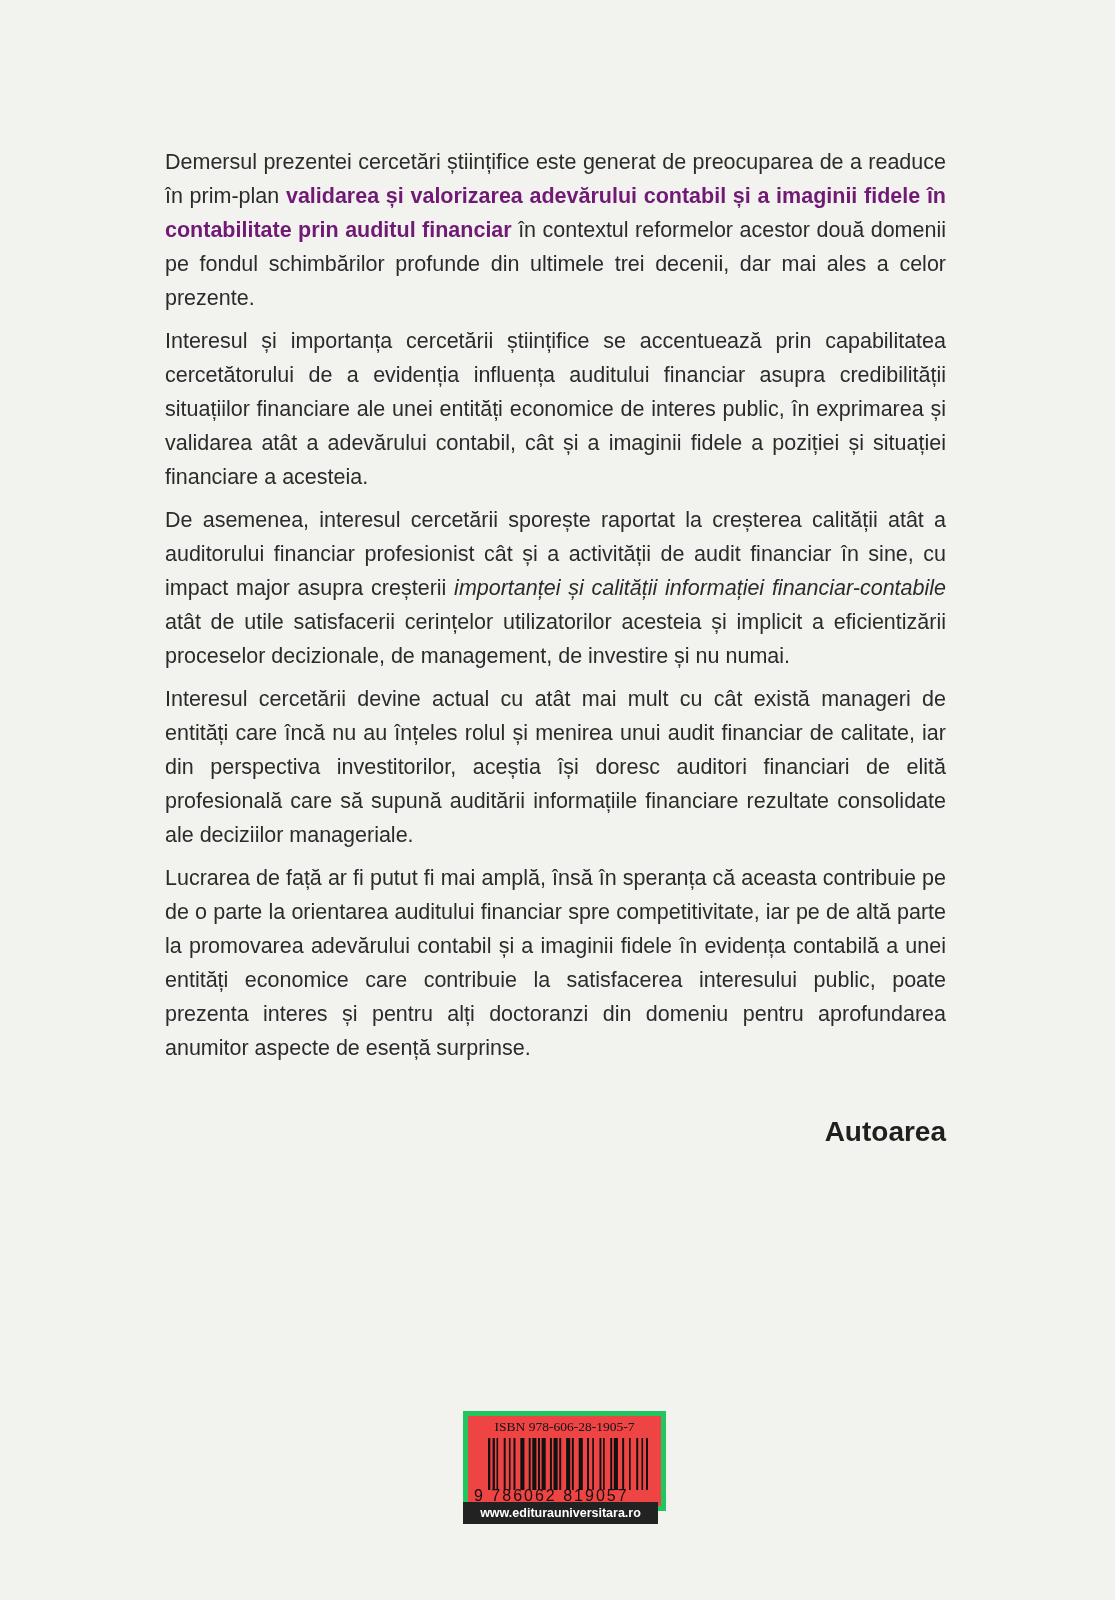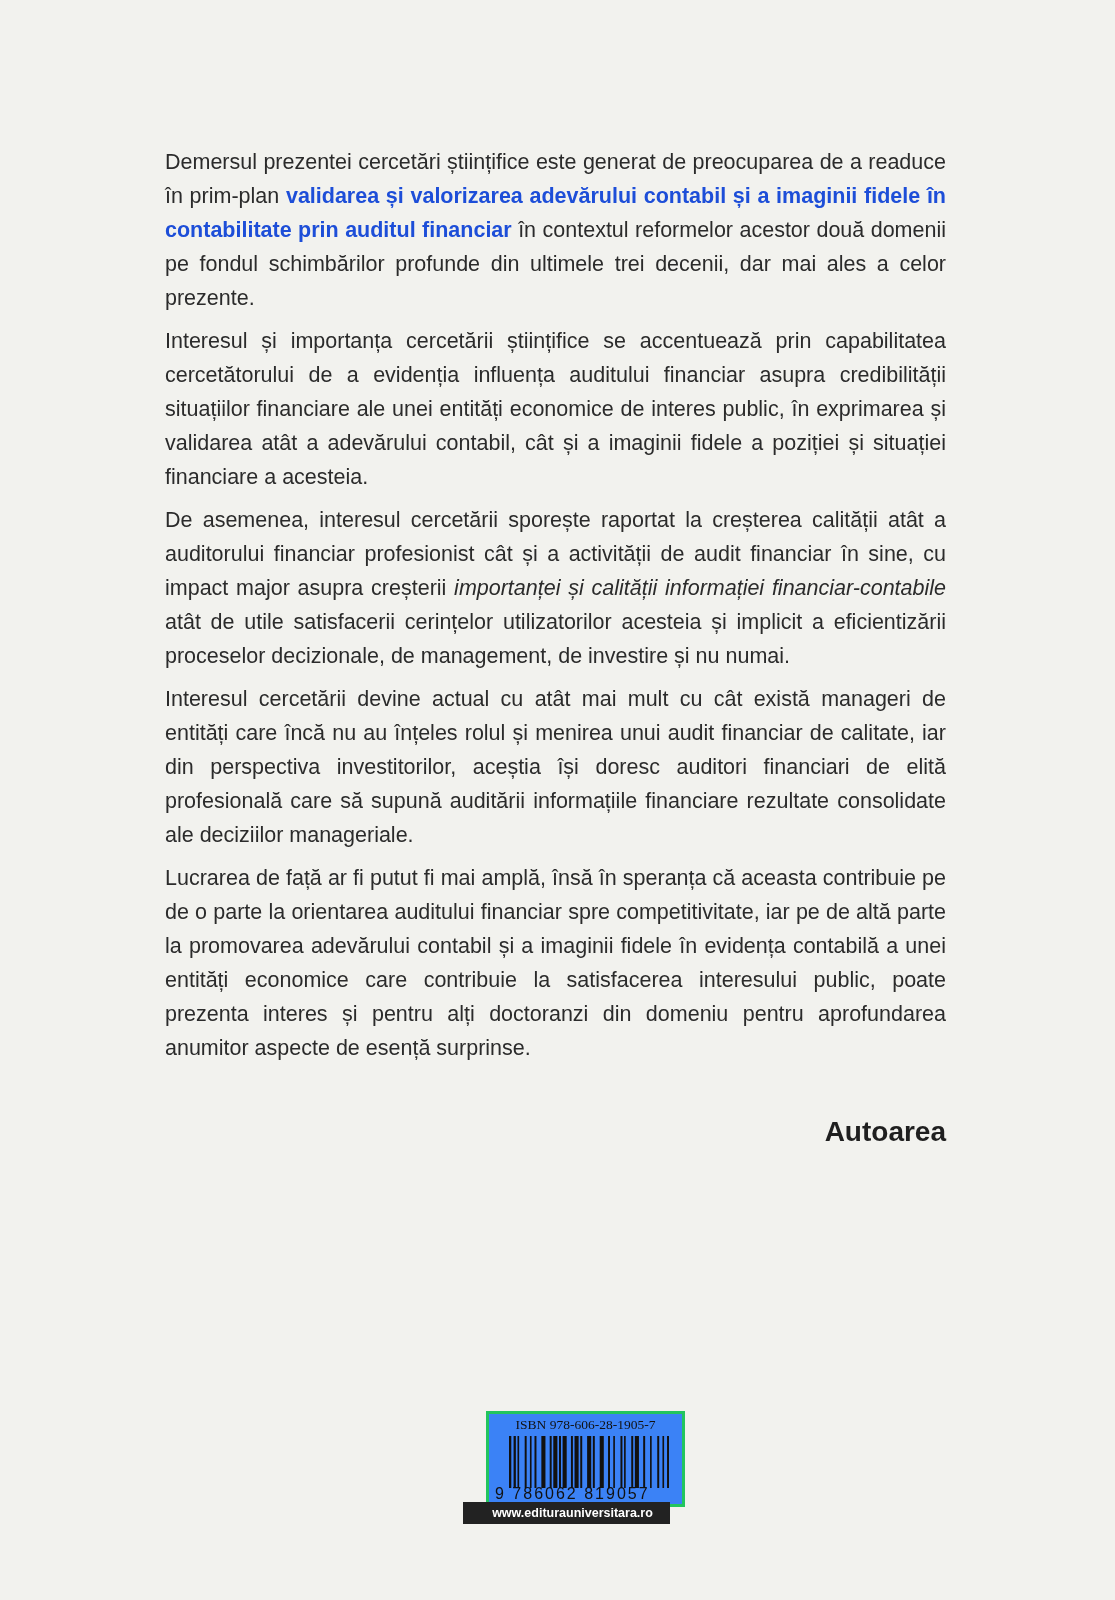--- a/index.html
+++ b/index.html
@@ -13,33 +13,33 @@
     }
     .text-block {
       position: absolute;
       left: 165px; top: 145px;
       width: 781px;
       font-size: 21.5px;
       line-height: 34px;
       text-align: justify;
     }
     .text-block p { margin: 0 0 9px 0; }
-    .text-block b { font-weight: bold; color: #1d4ed8; }
+    .text-block b { font-weight: bold; color: #701a75; }
     .signature {
       position: absolute;
       right: 169px; top: 1116px;
       font-size: 28px; font-weight: bold;
       color: #1f1f1f;
     }
     .barcode-box {
       position: absolute;
-      left: 486px; top: 1411px;
+      left: 463px; top: 1411px;
       width: 193px; height: 90px;
-      background: #3b82f6;
-      border: 3px solid #22c55e;
+      background: #ef4444;
+      border: 5px solid #22c55e;
     }
     .isbn-text {
       position: absolute; top: 3px; left: 0; right: 0;
       text-align: center;
       font-family: "Liberation Serif", serif;
       font-size: 13.5px; color: #111;
     }
     .bars {
       position: absolute; left: 20px; top: 22px;
       width: 160px; height: 52px;
@@ -50,21 +50,21 @@
       font-size: 16px; letter-spacing: 2px; color: #111;
       white-space: pre;
     }
     .publisher-url {
       position: absolute;
       left: 463px; top: 1502px;
       width: 195px; height: 22px;
       background: #222;
       color: #fff;
       font-size: 12.5px; font-weight: bold;
-      text-align: center; line-height: 22px; padding-left: 12px;
+      text-align: center; line-height: 22px;
     }
   </style>
 </head>
 <body>
 
 <div class="text-block" id="text-block">
     <p><span>Demersul prezentei cercetări științifice este generat de preocuparea de a readuce în prim-plan </span><b>validarea și valorizarea adevărului contabil și a imaginii fidele în contabilitate prin auditul financiar</b><span> în contextul reformelor acestor două domenii pe fondul schimbărilor profunde din ultimele trei decenii, dar mai ales a celor prezente.</span></p>
     <p><span>Interesul și importanța cercetării științifice se accentuează prin capabilitatea cercetătorului de a evidenția influența auditului financiar asupra credibilității situațiilor financiare ale unei entități economice de interes public, în exprimarea și validarea atât a adevărului contabil, cât și a imaginii fidele a poziției și situației financiare a acesteia.</span></p>
     <p><span>De asemenea, interesul cercetării sporește raportat la creșterea calității atât a auditorului financiar profesionist cât și a activității de audit financiar în sine, cu impact major asupra creșterii </span><i>importanței și calității informației financiar-contabile</i><span> atât de utile satisfacerii cerințelor utilizatorilor acesteia și implicit a eficientizării proceselor decizionale, de management, de investire și nu numai.</span></p>
     <p><span>Interesul cercetării devine actual cu atât mai mult cu cât există manageri de entități care încă nu au înțeles rolul și menirea unui audit financiar de calitate, iar din perspectiva investitorilor, aceștia își doresc auditori financiari de elită profesională care să supună auditării informațiile financiare rezultate consolidate ale deciziilor manageriale.</span></p>

